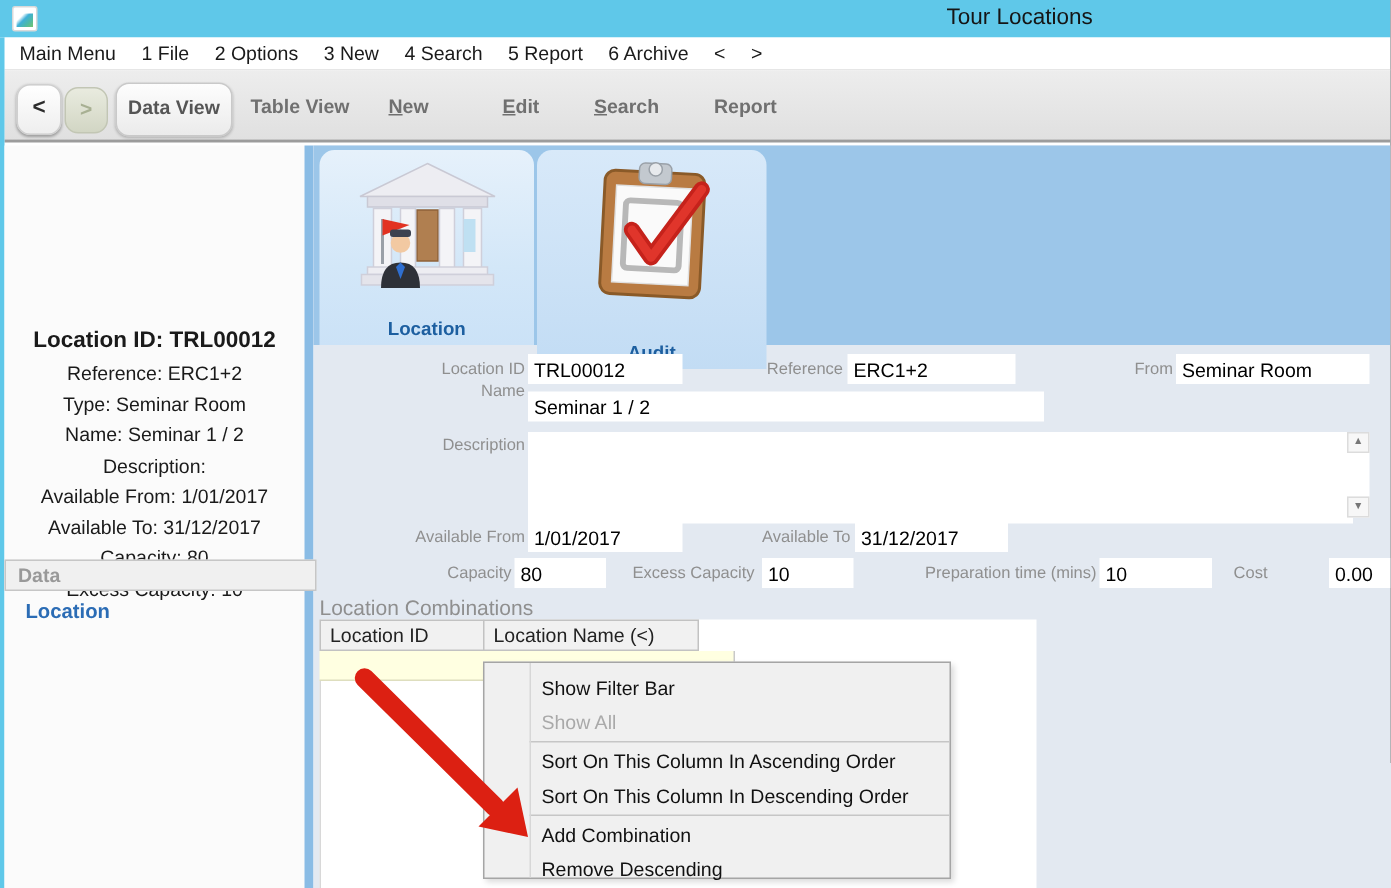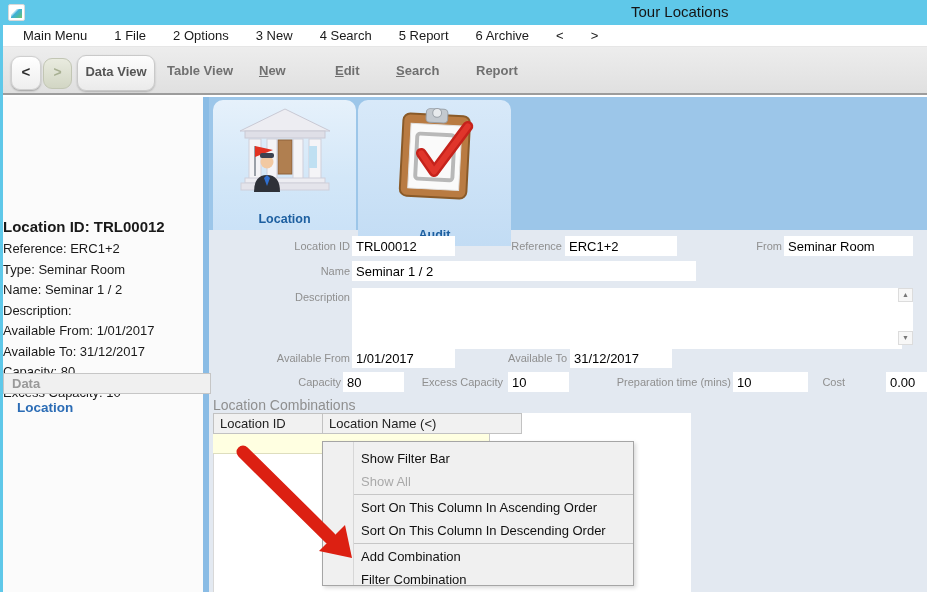--- a/index.html
+++ b/index.html
@@ -11,42 +11,42 @@
   .abs{position:absolute;}
   
   .titlebar{left:0;top:0;width:927px;height:25px;background:#5fc8e9;}
   .app-icon{left:8px;top:4px;width:15px;height:15px;background:#fff;border:1px solid #d9d9d9;border-radius:2px;}
   .app-icon .inner{position:absolute;left:2px;top:4px;width:11px;height:9px;
     background:linear-gradient(135deg,#ffffff 0%,#ffffff 25%,#3fb0d8 45%,#4db9a8 70%,#74c46c 100%);}
   .win-title{left:631px;top:3px;font-size:15px;color:#151515;}
   
   .menubar{left:3px;top:25px;width:924px;height:22px;background:#ffffff;border-bottom:1px solid #e6e6e6;
     display:flex;align-items:center;gap:17px;padding-left:10px;box-sizing:border-box;font-size:13px;color:#1a1a1a;}
-  .menubar span{cursor:default;white-space:nowrap;margin-left:10px;}
+  .menubar span{cursor:default;white-space:nowrap;}
   
   .toolbar{left:3px;top:47px;width:924px;height:48px;background:linear-gradient(#ededed,#e0e0e0);
     border-bottom:2px solid #9c9c9c;box-sizing:border-box;}
   .nav-btn{position:absolute;border-radius:9px;text-align:center;font-weight:bold;cursor:default;}
   .btn-back{left:11px;top:56px;width:28px;height:32px;background:linear-gradient(#ffffff,#eeeeee);
     border:1px solid #cfcfcf;box-shadow:0 1px 2px rgba(0,0,0,.3);font-size:15px;color:#2c2c2c;line-height:30px;}
   .btn-fwd{left:43px;top:58px;width:27px;height:29px;background:linear-gradient(#e9ebdf,#d2d6c4);
     border:1px solid #c2c6b4;font-size:14px;color:#a8b093;line-height:27px;}
   .btn-dataview{left:77px;top:55px;width:76px;height:34px;background:linear-gradient(#fdfdfd,#ebebeb);
     border:1px solid #c9c9c9;border-radius:9px;box-shadow:0 1px 2px rgba(0,0,0,.22);
     font-size:13px;font-weight:bold;color:#555;line-height:32px;text-align:center;position:absolute;}
   .flat-btn{position:absolute;top:63px;font-size:13px;font-weight:bold;color:#707070;white-space:nowrap;cursor:default;}
   .flat-btn .u{text-decoration:underline;}
   
   .frame-left{left:0;top:25px;width:3px;height:567px;background:#5fc8e9;}
   .sidebar{left:3px;top:97px;width:200px;height:495px;background:#fbfbfb;}
   .splitter{left:203px;top:97px;width:6px;height:495px;background:#8abce5;}
   .main-bg{left:209px;top:97px;width:718px;height:495px;background:#e3e9f1;}
   .tabstrip{left:209px;top:97px;width:718px;height:133px;background:#9cc6e9;}
   
-  .sb-info{left:3px;top:218px;width:200px;text-align:left;color:#1a1a1a;}
+  .sb-info{left:3px;top:218px;width:200px;text-align:center;color:#1a1a1a;}
   .sb-title{font-size:15px;font-weight:bold;margin-bottom:4px;}
   .sb-line{font-size:13px;line-height:20.5px;}
   .sb-data-header{left:3px;top:373px;width:198px;height:19px;background:#f0f0f0;
     border:1px solid #c6c6c6;font-size:13px;font-weight:bold;color:#999;
     line-height:19px;padding-left:8px;box-sizing:content-box;}
   .sb-link{left:17px;top:400px;font-size:13.5px;font-weight:bold;color:#2b6cb5;cursor:pointer;}
   
   .tab{position:absolute;border-radius:10px 10px 0 0;}
   .tab-location{left:213px;top:100px;width:143px;height:130px;
     background:linear-gradient(180deg,#e6f1fb 0%,#d3e7f8 60%,#cbe2f7 100%);}
@@ -64,21 +64,21 @@
   .scrollcol{left:898px;top:288px;width:15px;height:57px;background:#fff;}
   .scrollcol .sbtn{position:absolute;left:0;width:15px;height:14px;background:#f7f7f7;border:1px solid #dcdcdc;
     box-sizing:border-box;font-size:7px;color:#777;text-align:center;line-height:12px;cursor:pointer;}
   .sbtn.up{top:0;} .sbtn.down{bottom:0;}
   
   .combo-label{left:213px;top:397px;font-size:14px;color:#8f8f8f;}
   .grid-area{left:213px;top:413px;width:477px;height:179px;background:#fff;border-left:1px solid #d8d8d8;}
   .gh{position:absolute;top:413px;height:21px;background:#f1f1f1;border:1px solid #c2c2c2;
     box-sizing:border-box;font-size:13px;color:#222;padding:2px 0 0 6px;cursor:pointer;}
   .gh1{left:213px;width:110px;}
-  .gh2{left:322px;width:200px;}
+  .gh2{left:322px;width:144px;}
   .newrow{left:213px;top:434px;width:277px;height:20px;background:#ffffe1;
     border-bottom:1px solid #dedebe;border-right:1px solid #c9c9c9;box-sizing:border-box;}
   
   .ctxmenu{left:322px;top:441px;width:312px;height:145px;background:#f0f0f0;
     border:1px solid #a5a5a5;box-sizing:border-box;box-shadow:2px 2px 4px rgba(0,0,0,.15);
     padding-top:5px;z-index:40;}
   .ctxmenu .gutter{position:absolute;left:30px;top:0;bottom:0;width:1px;background:#d7d7d7;}
   .mi{height:23px;line-height:23px;font-size:13px;color:#111;padding-left:38px;white-space:nowrap;cursor:pointer;}
   .mi.disabled{color:#a9a9a9;cursor:default;}
   .msep{height:1px;background:#c6c6c6;margin:1px 0 1px 30px;}
@@ -175,21 +175,21 @@
     <div class="tab-label">Audit</div>
   </div>
 
   <div class="flabel" style="right:577px;top:240px;">Location ID</div>
   <input class="finput" style="left: 352px; top: 236px; width: 103px; height: 20px;" value="TRL00012">
   <div class="flabel" style="right:365px;top:240px;">Reference</div>
   <input class="finput" style="left: 565px; top: 236px; width: 112px; height: 20px;" value="ERC1+2">
   <div class="flabel" style="right:145px;top:240px;">From</div>
   <input class="finput" style="left: 784px; top: 236px; width: 129px; height: 20px;" value="Seminar Room">
 
-  <div class="flabel" style="right:577px;top:265px;">Name</div>
+  <div class="flabel" style="right:577px;top:255px;">Name</div>
   <input class="finput" style="left: 352px; top: 261px; width: 344px; height: 20px;" value="Seminar 1 / 2">
 
   <div class="flabel" style="right:577px;top:291px;">Description</div>
   <textarea class="ftextarea" style="left: 352px; top: 288px; width: 546px; height: 57px;"></textarea>
   <div class="abs scrollcol">
     <div class="sbtn up">▲</div>
     <div class="sbtn down">▼</div>
   </div>
 
   <div class="flabel" style="right:577px;top:352px;">Available From</div>
@@ -214,21 +214,21 @@
 
   <div class="abs ctxmenu">
     <div class="gutter"></div>
     <div class="mi">Show Filter Bar</div>
     <div class="mi disabled">Show All</div>
     <div class="msep"></div>
     <div class="mi">Sort On This Column In Ascending Order</div>
     <div class="mi">Sort On This Column In Descending Order</div>
     <div class="msep"></div>
     <div class="mi">Add Combination</div>
-    <div class="mi">Filter Combination</div>
+    <div class="mi">Remove Descending</div>
   </div>
 
   <svg class="abs arrow-layer" width="927" height="592" viewBox="0 0 927 592">
     <line x1="243" y1="452" x2="330" y2="538" stroke="#dc2012" stroke-width="13" stroke-linecap="round"></line>
     <polygon points="352,558 319,551 345,525" fill="#dc2012"></polygon>
   </svg>
 
 </div>
 
 </body></html>

